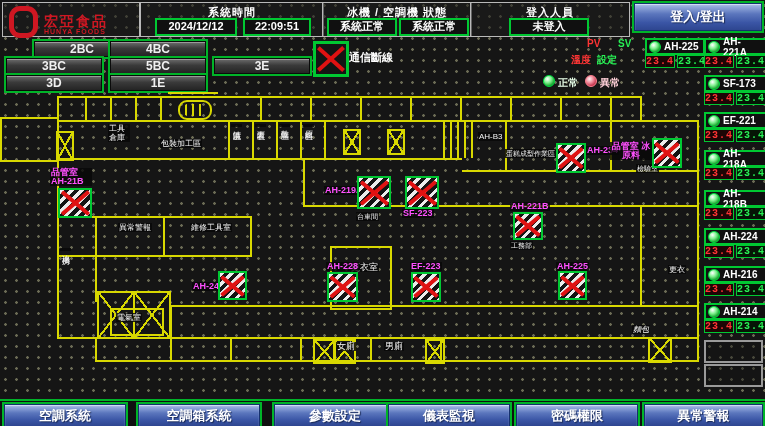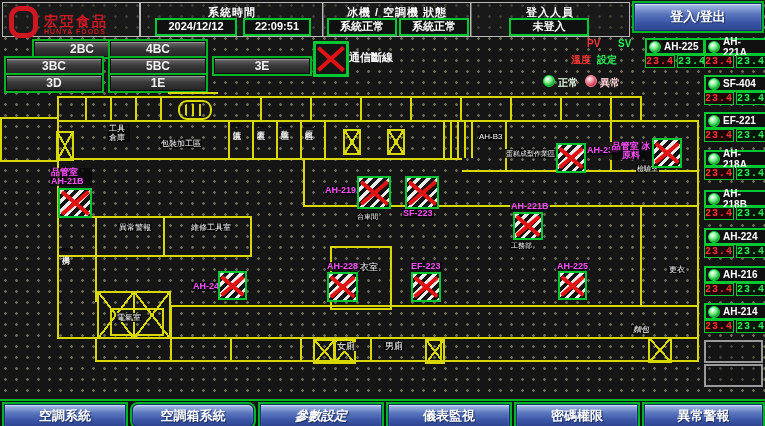--- a/index.html
+++ b/index.html
@@ -146,21 +146,21 @@
       <span class="lamp"></span>
       <span>AH-221A</span>
     </div>
   <div class="vals" style="left:704px;top:55px;width:59px;height:13px;">
       <span class="vbox pv">23.4</span>
       <span class="vbox sv">23.4</span>
     </div>
 
   <div class="ubox" style="left:704px;top:75px;width:55px;height:13px;">
       <span class="lamp"></span>
-      <span>SF-404</span>
+      <span>SF-173</span>
     </div>
   <div class="vals" style="left:704px;top:92px;width:59px;height:13px;">
       <span class="vbox pv">23.4</span>
       <span class="vbox sv">23.4</span>
     </div>
 
   <div class="ubox" style="left:704px;top:112px;width:55px;height:13px;">
       <span class="lamp"></span>
       <span>EF-221</span>
     </div>
@@ -369,20 +369,20 @@
     </div>
 
   <div class="ml" style="left:556px;top:262px;">AH-225</div>
   <div class="alarm" style="left:558px;top:271px;width:25px;height:25px;">
       <i class="xa"></i>
       <i class="xb"></i>
     </div>
 
   <div class="fbar">
     <div class="bluebtn fbtn" style="left:4px;width:120px;">空調系統</div>
-    <div class="bluebtn fbtn" style="left:132px;width:120px;border-radius:6px;">空調箱系統</div>
-    <div class="bluebtn fbtn" style="left:260px;width:120px;font-style:italic;">參數設定</div>
+    <div class="bluebtn fbtn" style="left:138px;width:120px;">空調箱系統</div>
+    <div class="bluebtn fbtn" style="left:274px;width:120px;">參數設定</div>
     <div class="bluebtn fbtn" style="left:388px;width:120px;">儀表監視</div>
     <div class="bluebtn fbtn" style="left:644px;width:117px;">異常警報</div>
     <div class="bluebtn fbtn" style="left:516px;width:120px;">密碼權限</div>
   </div>
 
 </div>
 
 </body></html>

